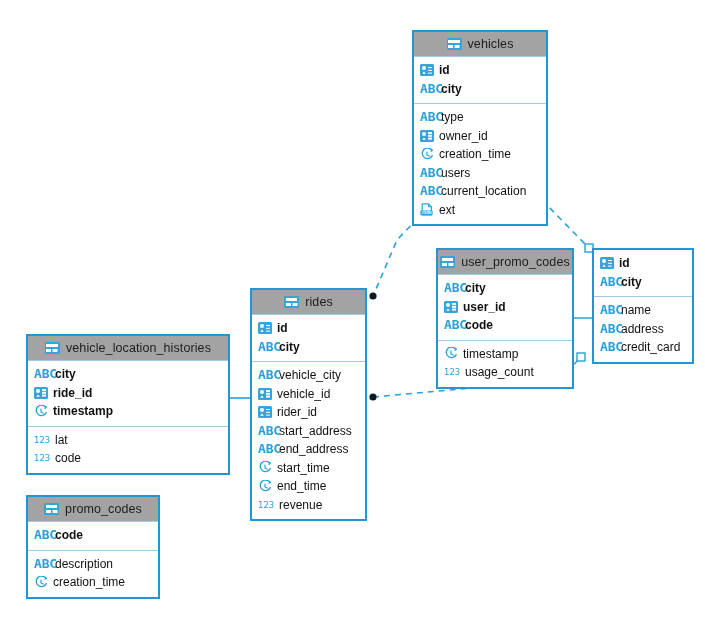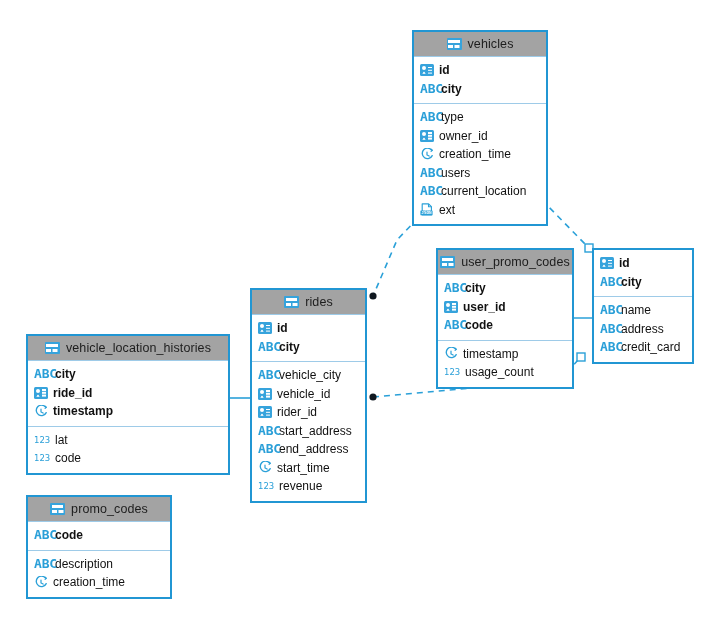--- a/index.html
+++ b/index.html
@@ -281,20 +281,30 @@
           <span class="ic ic-clock">
             <svg width="14" height="13" viewBox="0 0 14 13">
               <path d="M11.6 2.2 A5.2 5.2 0 1 0 12.2 7.6" fill="none" stroke="#2aa0d8" stroke-width="1.35" stroke-linecap="round"></path>
               <path d="M11.1 1.2 L12.4 2.3 L11.1 3.4" fill="none" stroke="#2aa0d8" stroke-width="1.2" stroke-linecap="round" stroke-linejoin="round"></path>
               <path d="M7 4.1 L7 6.9 L9.1 8.1" fill="none" stroke="#2aa0d8" stroke-width="1.2" stroke-linecap="round"></path>
             </svg>
           </span>
           <span class="fname">start_time</span>
         </div>
         <div class="row">
+          <span class="ic ic-clock">
+            <svg width="14" height="13" viewBox="0 0 14 13">
+              <path d="M11.6 2.2 A5.2 5.2 0 1 0 12.2 7.6" fill="none" stroke="#2aa0d8" stroke-width="1.35" stroke-linecap="round"></path>
+              <path d="M11.1 1.2 L12.4 2.3 L11.1 3.4" fill="none" stroke="#2aa0d8" stroke-width="1.2" stroke-linecap="round" stroke-linejoin="round"></path>
+              <path d="M7 4.1 L7 6.9 L9.1 8.1" fill="none" stroke="#2aa0d8" stroke-width="1.2" stroke-linecap="round"></path>
+            </svg>
+          </span>
+          <span class="fname">end_time</span>
+        </div>
+        <div class="row">
           <span class="ic ic-123">123</span>
           <span class="fname">revenue</span>
         </div>
       </div>
     </div>
     <div class="table-node" style="left: 26px; top: 334px; width: 204px;">
       <div class="tbl-header">
         <span class="ic ic-table"></span>
         <span class="tbl-title">vehicle_location_histories</span>
       </div>
@@ -322,21 +332,21 @@
         <div class="row">
           <span class="ic ic-123">123</span>
           <span class="fname">lat</span>
         </div>
         <div class="row">
           <span class="ic ic-123">123</span>
           <span class="fname">code</span>
         </div>
       </div>
     </div>
-    <div class="table-node" style="left: 26px; top: 495px; width: 146px;">
+    <div class="table-node" style="left: 26px; top: 495px; width: 134px;">
       <div class="tbl-header">
         <span class="ic ic-table"></span>
         <span class="tbl-title">promo_codes</span>
       </div>
       <div class="sec pk">
         <div class="row key">
           <span class="ic ic-abc">ABC</span>
           <span class="fname">code</span>
         </div>
       </div>

